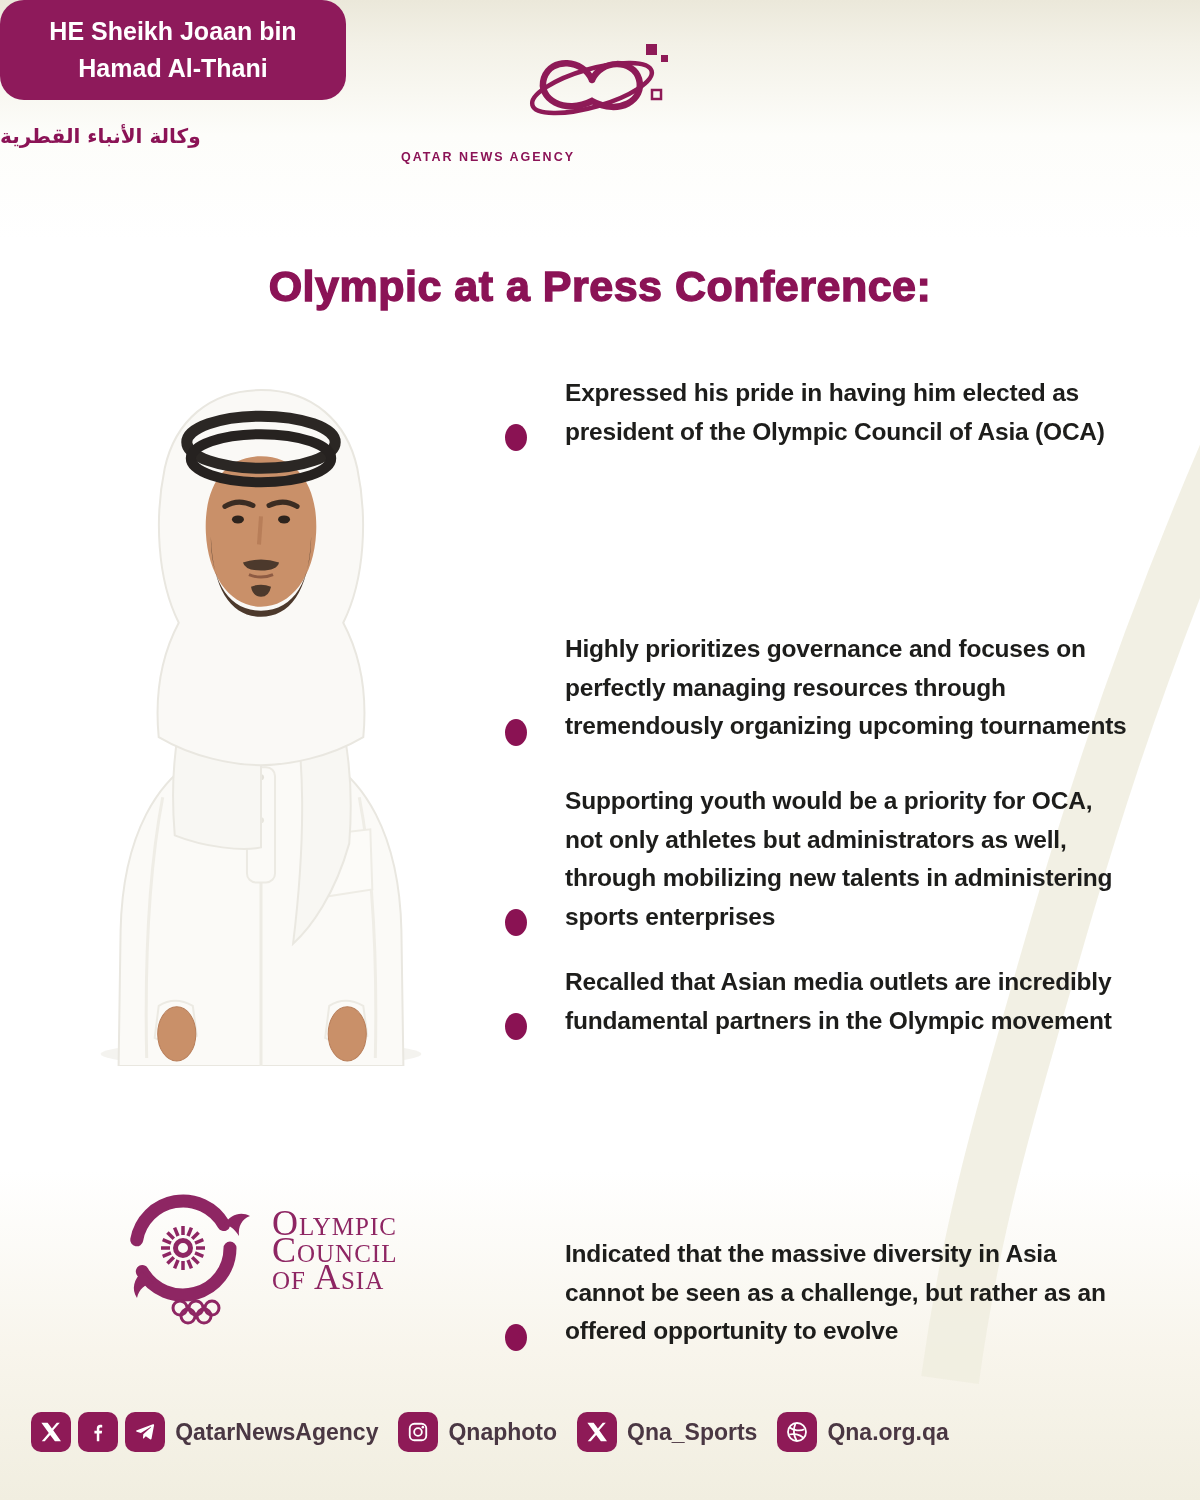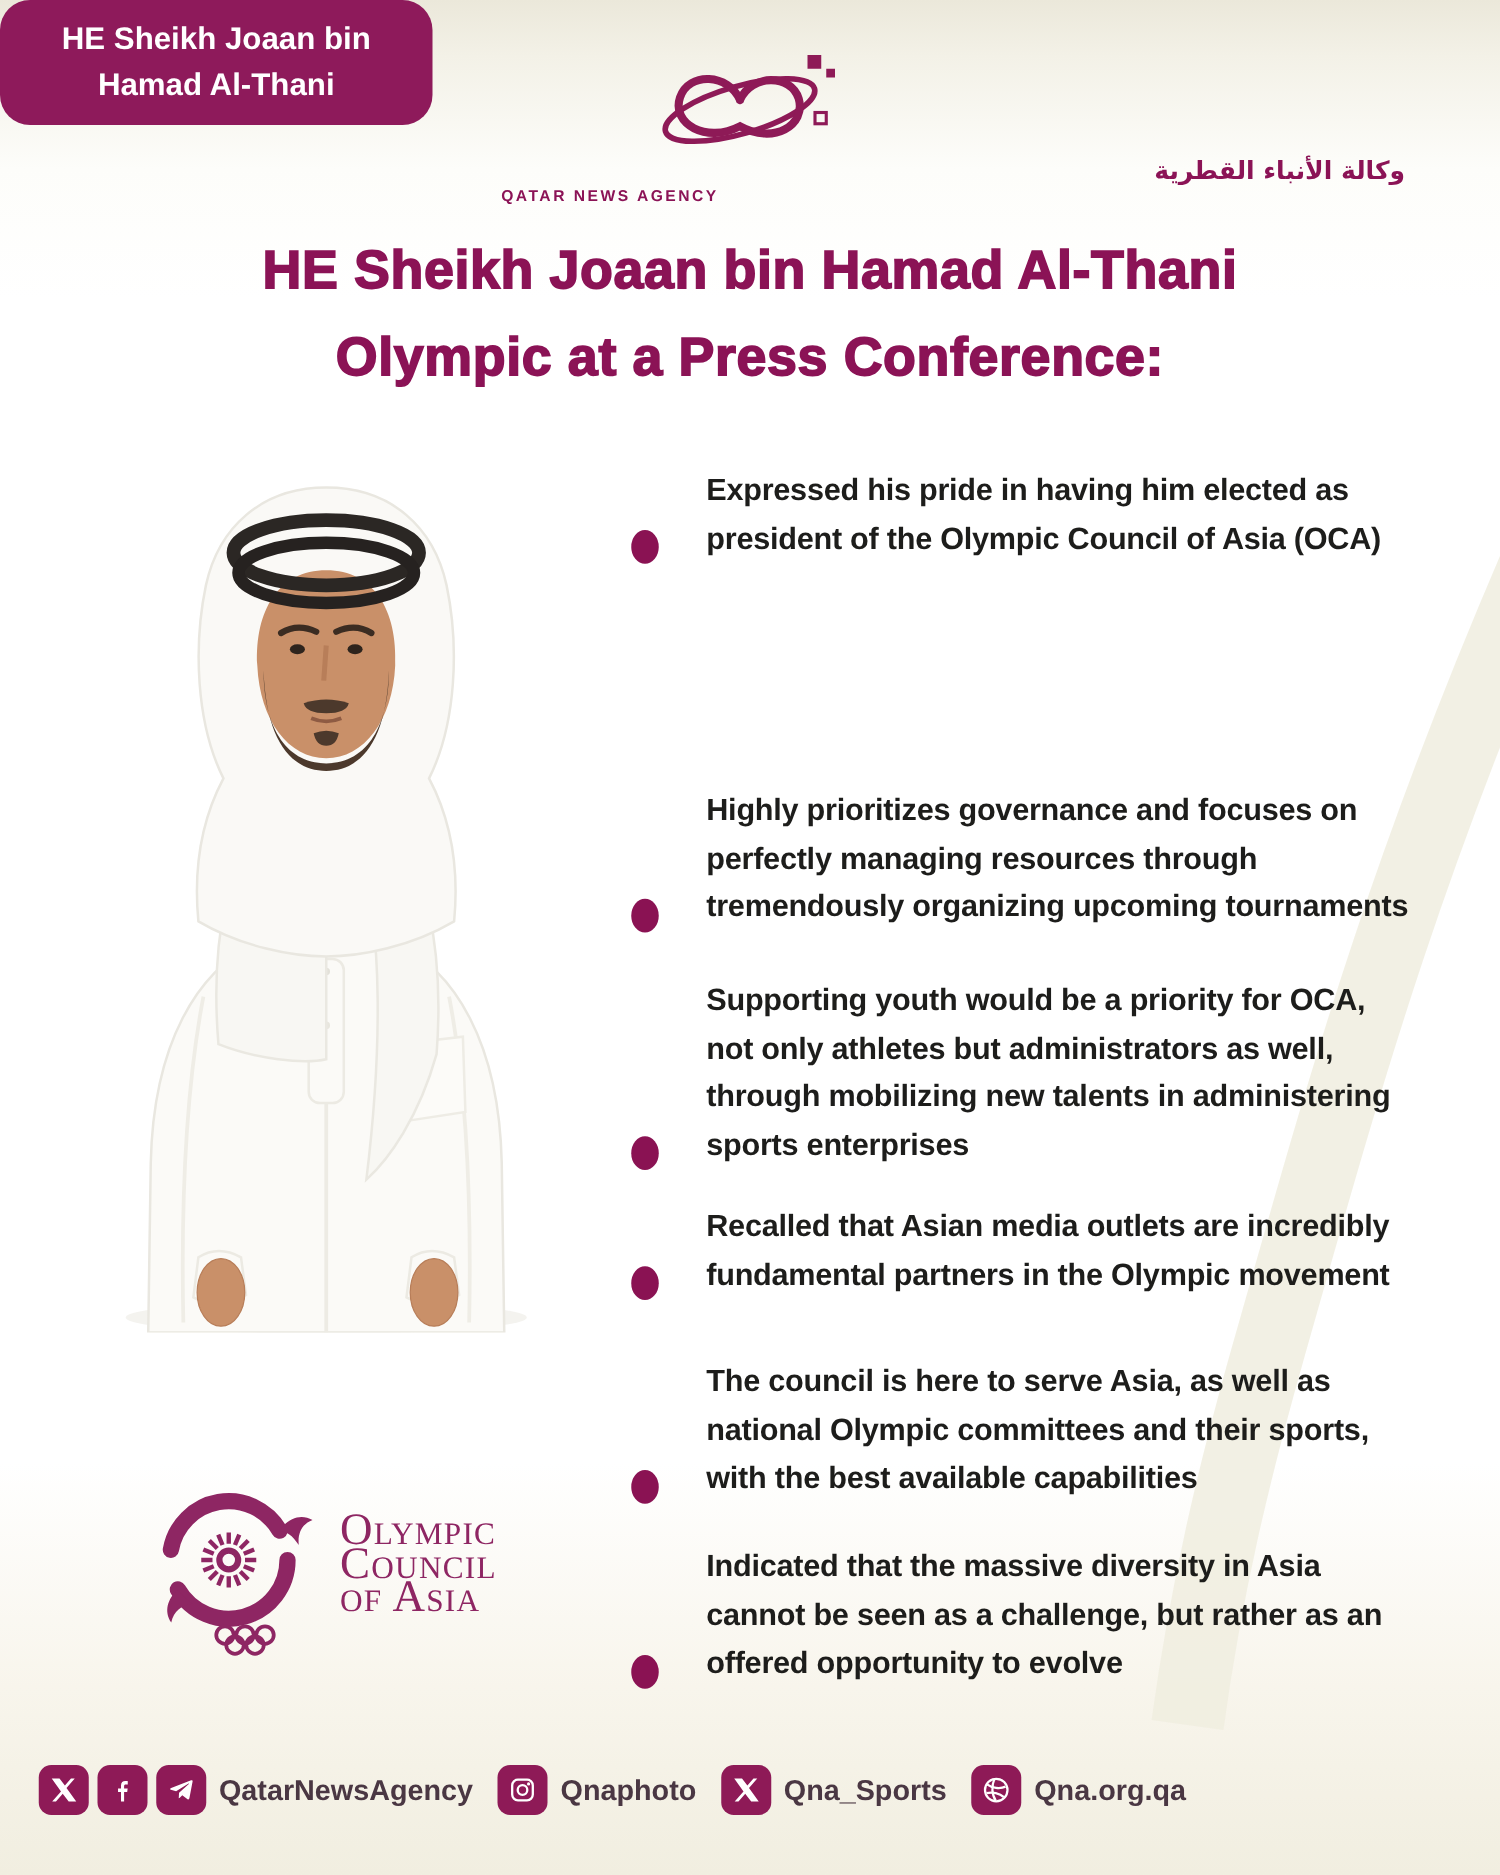--- a/index.html
+++ b/index.html
@@ -20,21 +20,21 @@
     font-family:"Liberation Sans",sans-serif;
     background:linear-gradient(180deg,#EBE8DA 0%,#F3F1E7 3%,#FDFDFA 9%,#FFFFFF 16%,#FFFFFF 78%,#F8F5EC 90%,#F1EEE0 100%);
   }
   .abs{position:absolute;}
 
   
   #swoosh{left:0;top:0;z-index:0;}
 
   
   .brand-arabic{
-    left:0;top:124px;width:1124px;text-align:right;
+    left:0;top:124px;width:1124px;text-align:left;
     font-family:"DejaVu Sans",sans-serif;
     font-size:20px;font-weight:bold;color:var(--primary);
     z-index:2;
   }
   .brand-english{
     left:0;top:150px;width:976px;text-align:center;
     font-size:12.5px;font-weight:bold;letter-spacing:2px;color:var(--primary);
     z-index:2;
   }
 
@@ -120,21 +120,20 @@
       <rect x="132" y="50" width="9" height="9" stroke-width="2.5"></rect>
     </g>
     <g fill="#8E1A57">
       <rect x="126" y="4" width="11" height="11"></rect>
       <rect x="141" y="15" width="7" height="7"></rect>
     </g>
   </svg>
   <div class="abs brand-arabic">وكالة الأنباء القطرية</div>
   <div class="abs brand-english">QATAR NEWS AGENCY</div>
 
-  <div id="title1" class="abs title-line">HE Sheikh Joaan bin Hamad Al-Thani</div>
   <div id="title2" class="abs title-line">Olympic at a Press Conference:</div>
 
   <svg id="photo" class="abs" width="398" height="702" viewBox="0 0 396 700">
     <ellipse cx="198" cy="688" rx="160" ry="13" fill="#EFEEE8" opacity="0.7"></ellipse>
 
     <path d="M56 700 L58 565 C60 470 95 410 145 388 L251 388 C301 410 336 470 338 565 L340 700 Z" fill="#FBFAF7" stroke="#E9E7E0" stroke-width="2"></path>
     <path d="M100 432 C86 505 82 595 84 692" stroke="#EFEDE6" fill="none" stroke-width="3"></path>
     <path d="M296 432 C310 505 314 595 312 692" stroke="#EFEDE6" fill="none" stroke-width="3"></path>
     <path d="M198 470 L198 700" stroke="#EDEBE4" stroke-width="3"></path>
     <rect x="184" y="402" width="28" height="115" rx="9" fill="#FBFAF7" stroke="#ECEAE3" stroke-width="2"></rect>
@@ -235,26 +234,20 @@
     <p class="bullet-text">Supporting youth would be a priority for OCA,
 not only athletes but administrators as well,
 through mobilizing new talents in administering
 sports enterprises</p>
   </div>
   <div class="bullet" style="top:963px">
     <span class="dot"></span>
     <p class="bullet-text">Recalled that Asian media outlets are incredibly
 fundamental partners in the Olympic movement</p>
   </div>
-  <div class="bullet" style="top:1087px">
-    <span class="dot"></span>
-    <p class="bullet-text">The council is here to serve Asia, as well as
-national Olympic committees and their sports,
-with the best available capabilities</p>
-  </div>
   <div class="bullet" style="top:1235px">
     <span class="dot"></span>
     <p class="bullet-text">Indicated that the massive diversity in Asia
 cannot be seen as a challenge, but rather as an
 offered opportunity to evolve</p>
   </div>
 
   <div id="footer" class="abs">
 
     <div class="fgroup">

